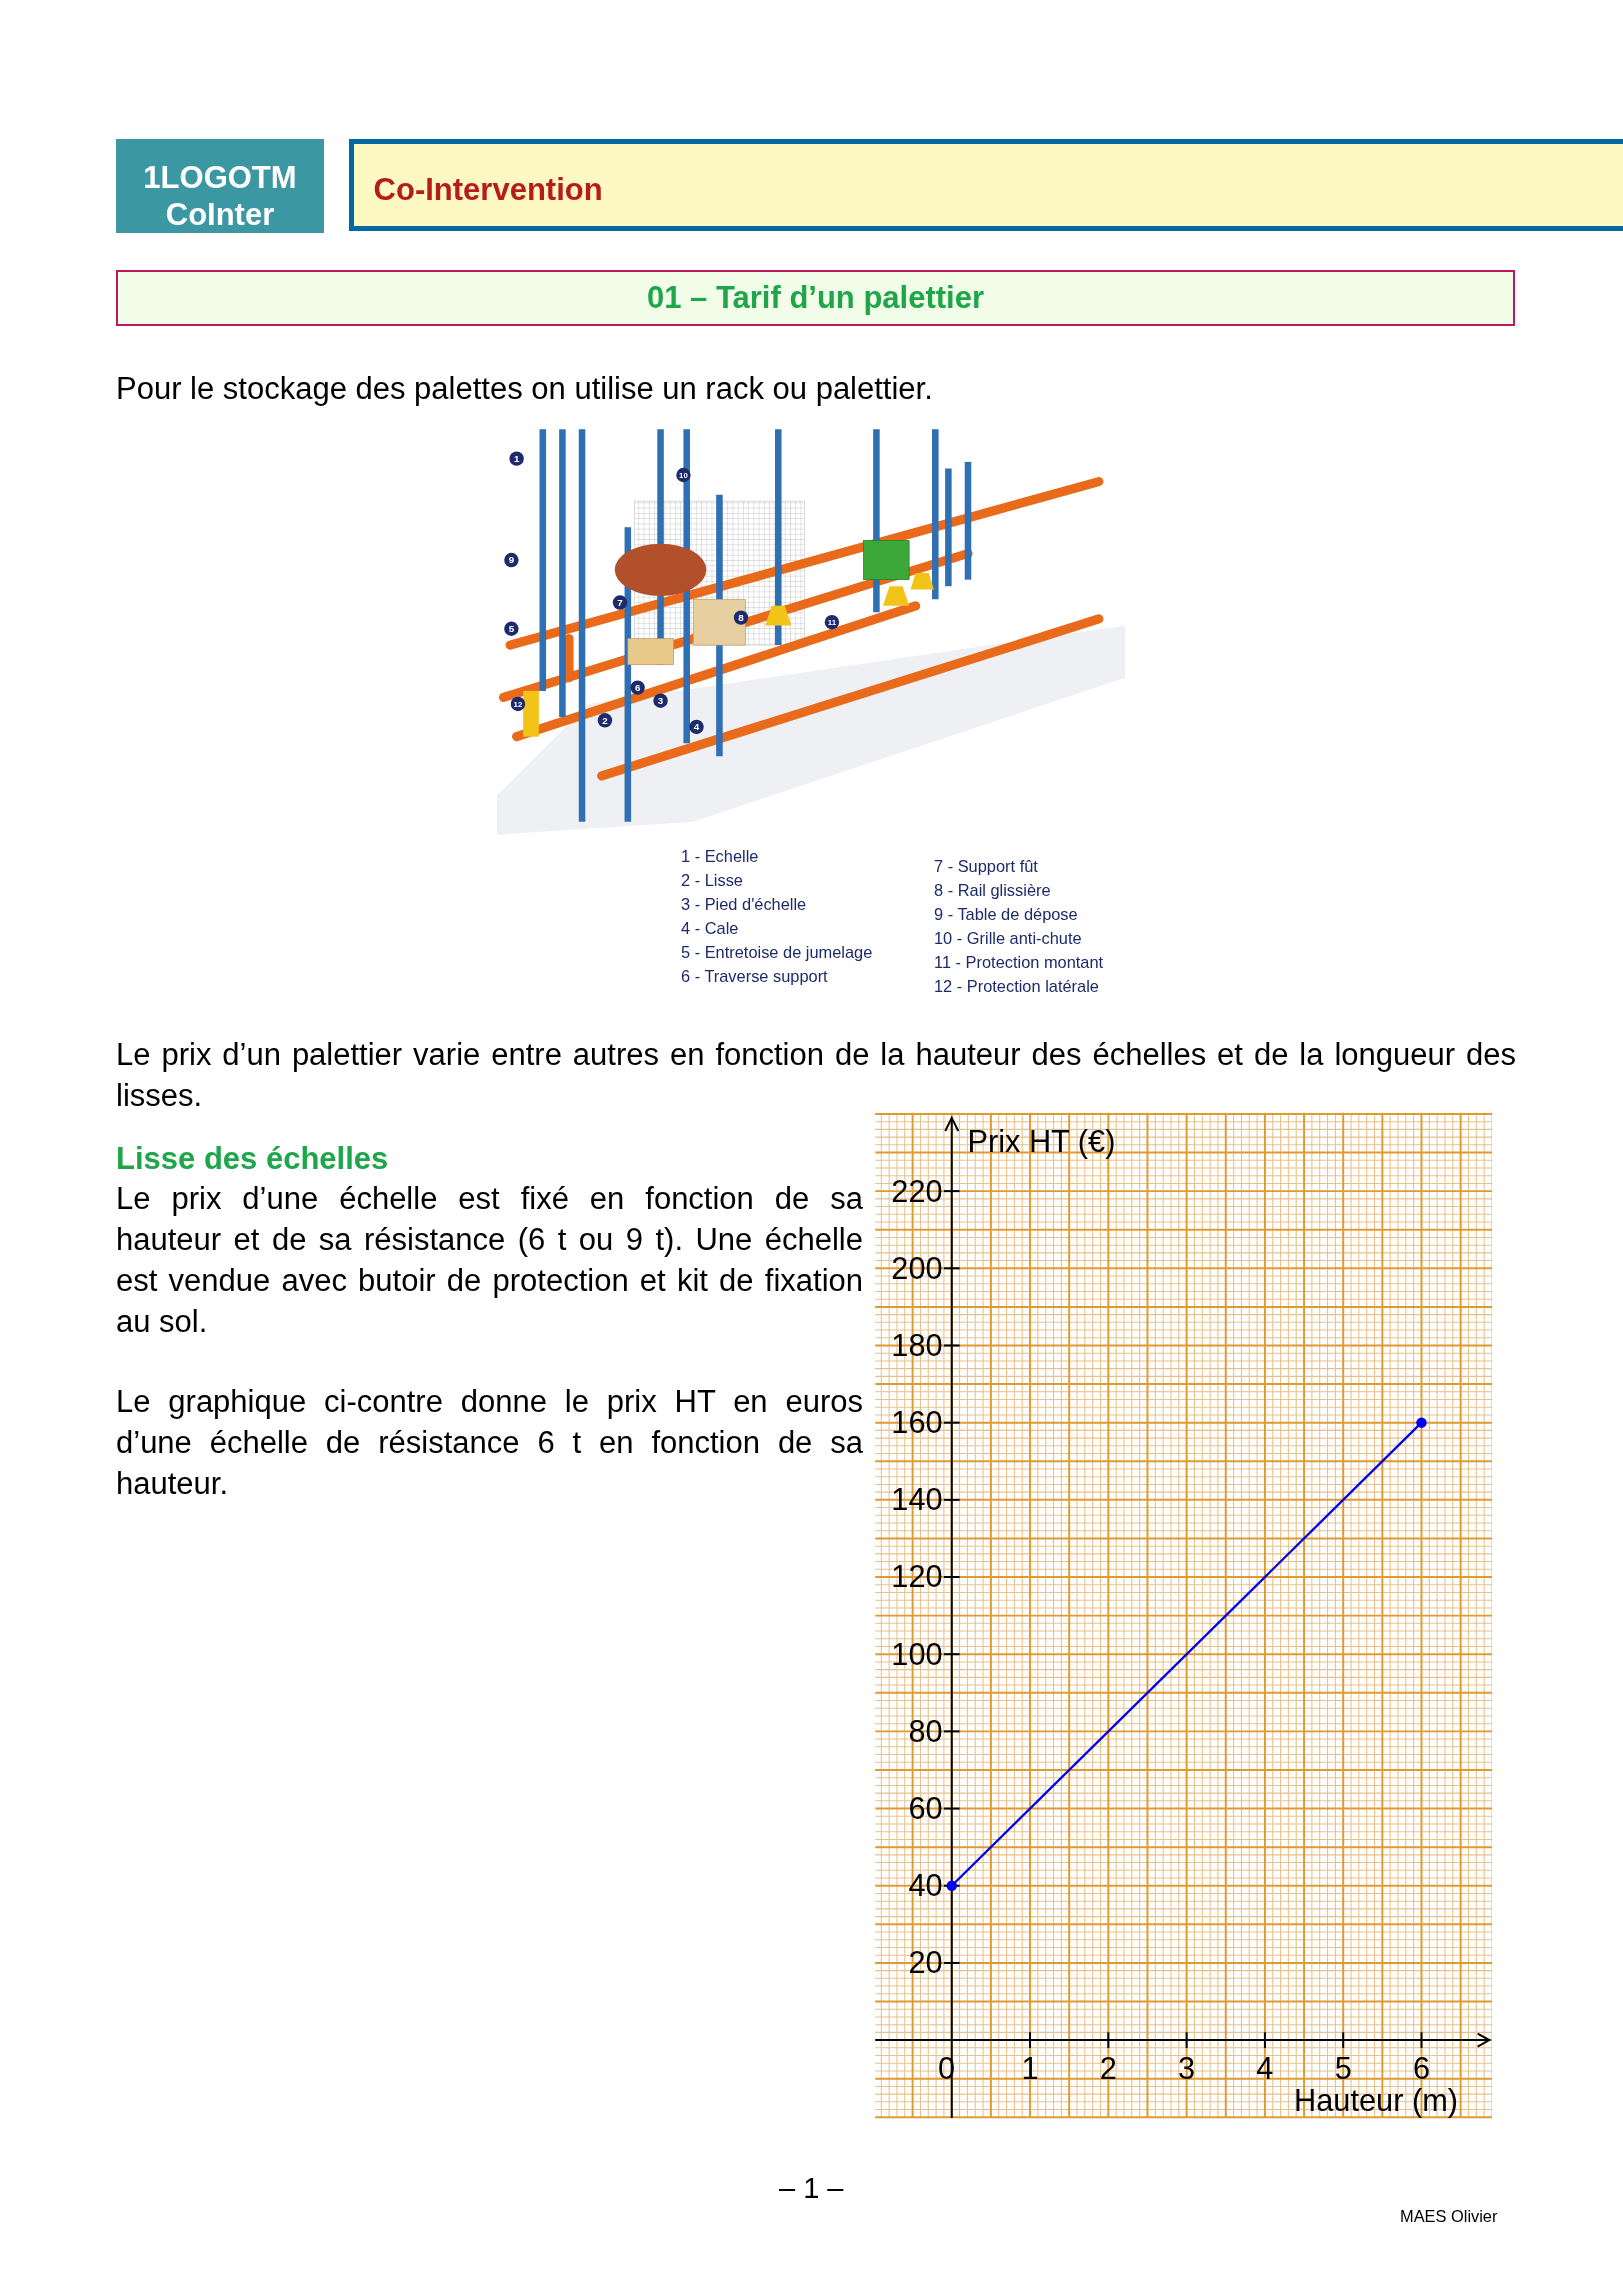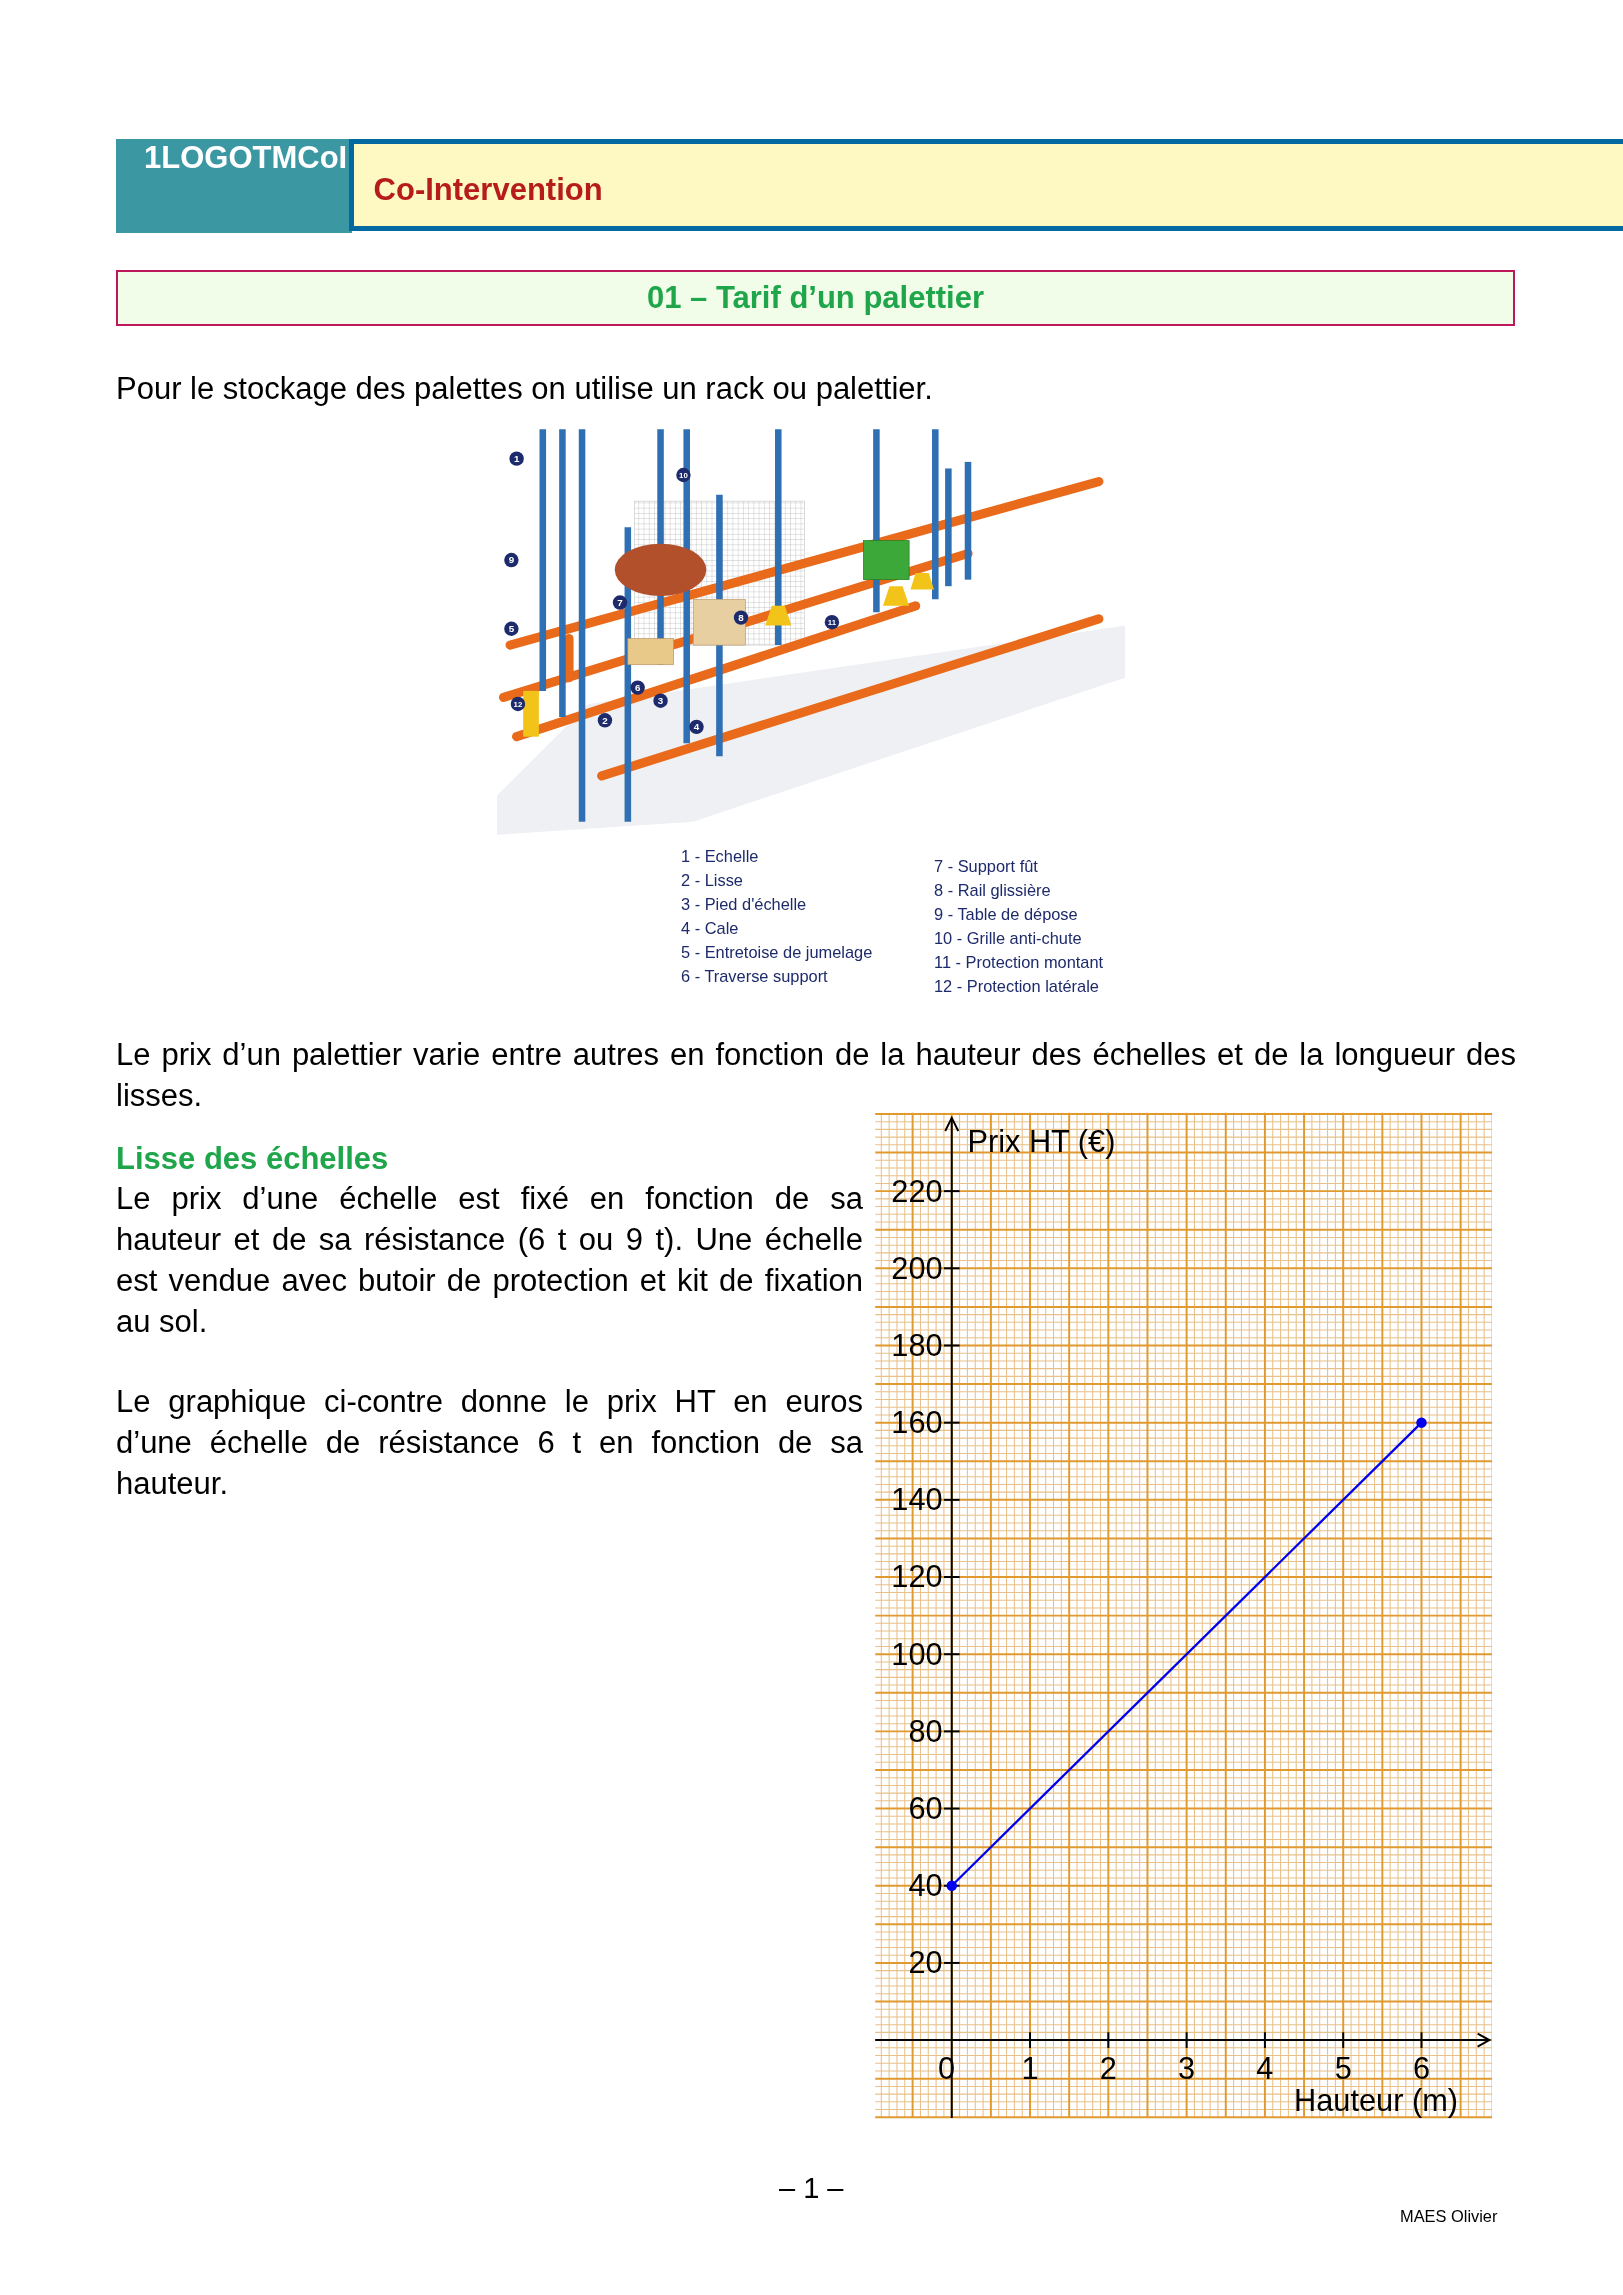--- a/index.html
+++ b/index.html
@@ -1,20 +1,20 @@
 <!DOCTYPE html>
 <html style="font-size:10.5px"><head>
 <meta charset="utf-8">
 <style>
   html, body { margin:0; padding:0; }
   body { width:1623px; height:2295px; background:#ffffff; position:relative; overflow:hidden;
          font-family:"Liberation Sans", sans-serif; color:#000; }
   .abs { position:absolute; }
   #class-badge { left:116px; top:139px; width:208px; height:94px; background:#3b97a2; color:#fff;
-     font-weight:bold; font-size:31px; line-height:37px; text-align:center; display:flex; flex-direction:row; justify-content:flex-start;padding-left:28px; }
+     font-weight:bold; font-size:31px; line-height:37px; text-align:center; display:flex; flex-direction:column; justify-content:flex-end; }
   #course-box { left:349px; top:139px; width:1315px; height:92px; background:#fef9c3; border:5px solid #0369a1; box-sizing:border-box; }
   #course-box span { position:absolute; left:19.6px; top:27.5px; font-size:31px; font-weight:bold; color:#b71c1c; }
   #title-box { left:116px; top:270px; width:1399px; height:56px; background:#f1fde8; border:2px solid #be185d; box-sizing:border-box;
      text-align:center; font-size:31px; font-weight:bold; color:#1fa64a; line-height:52px; }
   .para { font-size:31px; line-height:41px; }
   #intro { left:116px; top:368px; }
   #rack-fig { left:497px; top:429px; width:628px; height:406px; }
   #legend { left:681px; top:844px; width:471px; font-size:16.4px; line-height:24px; color:#1d2a6b; }
   #legend .col { position:absolute; top:0; }
   #p2 { left:116px; top:1034px; width:1400px; text-align:justify; }

